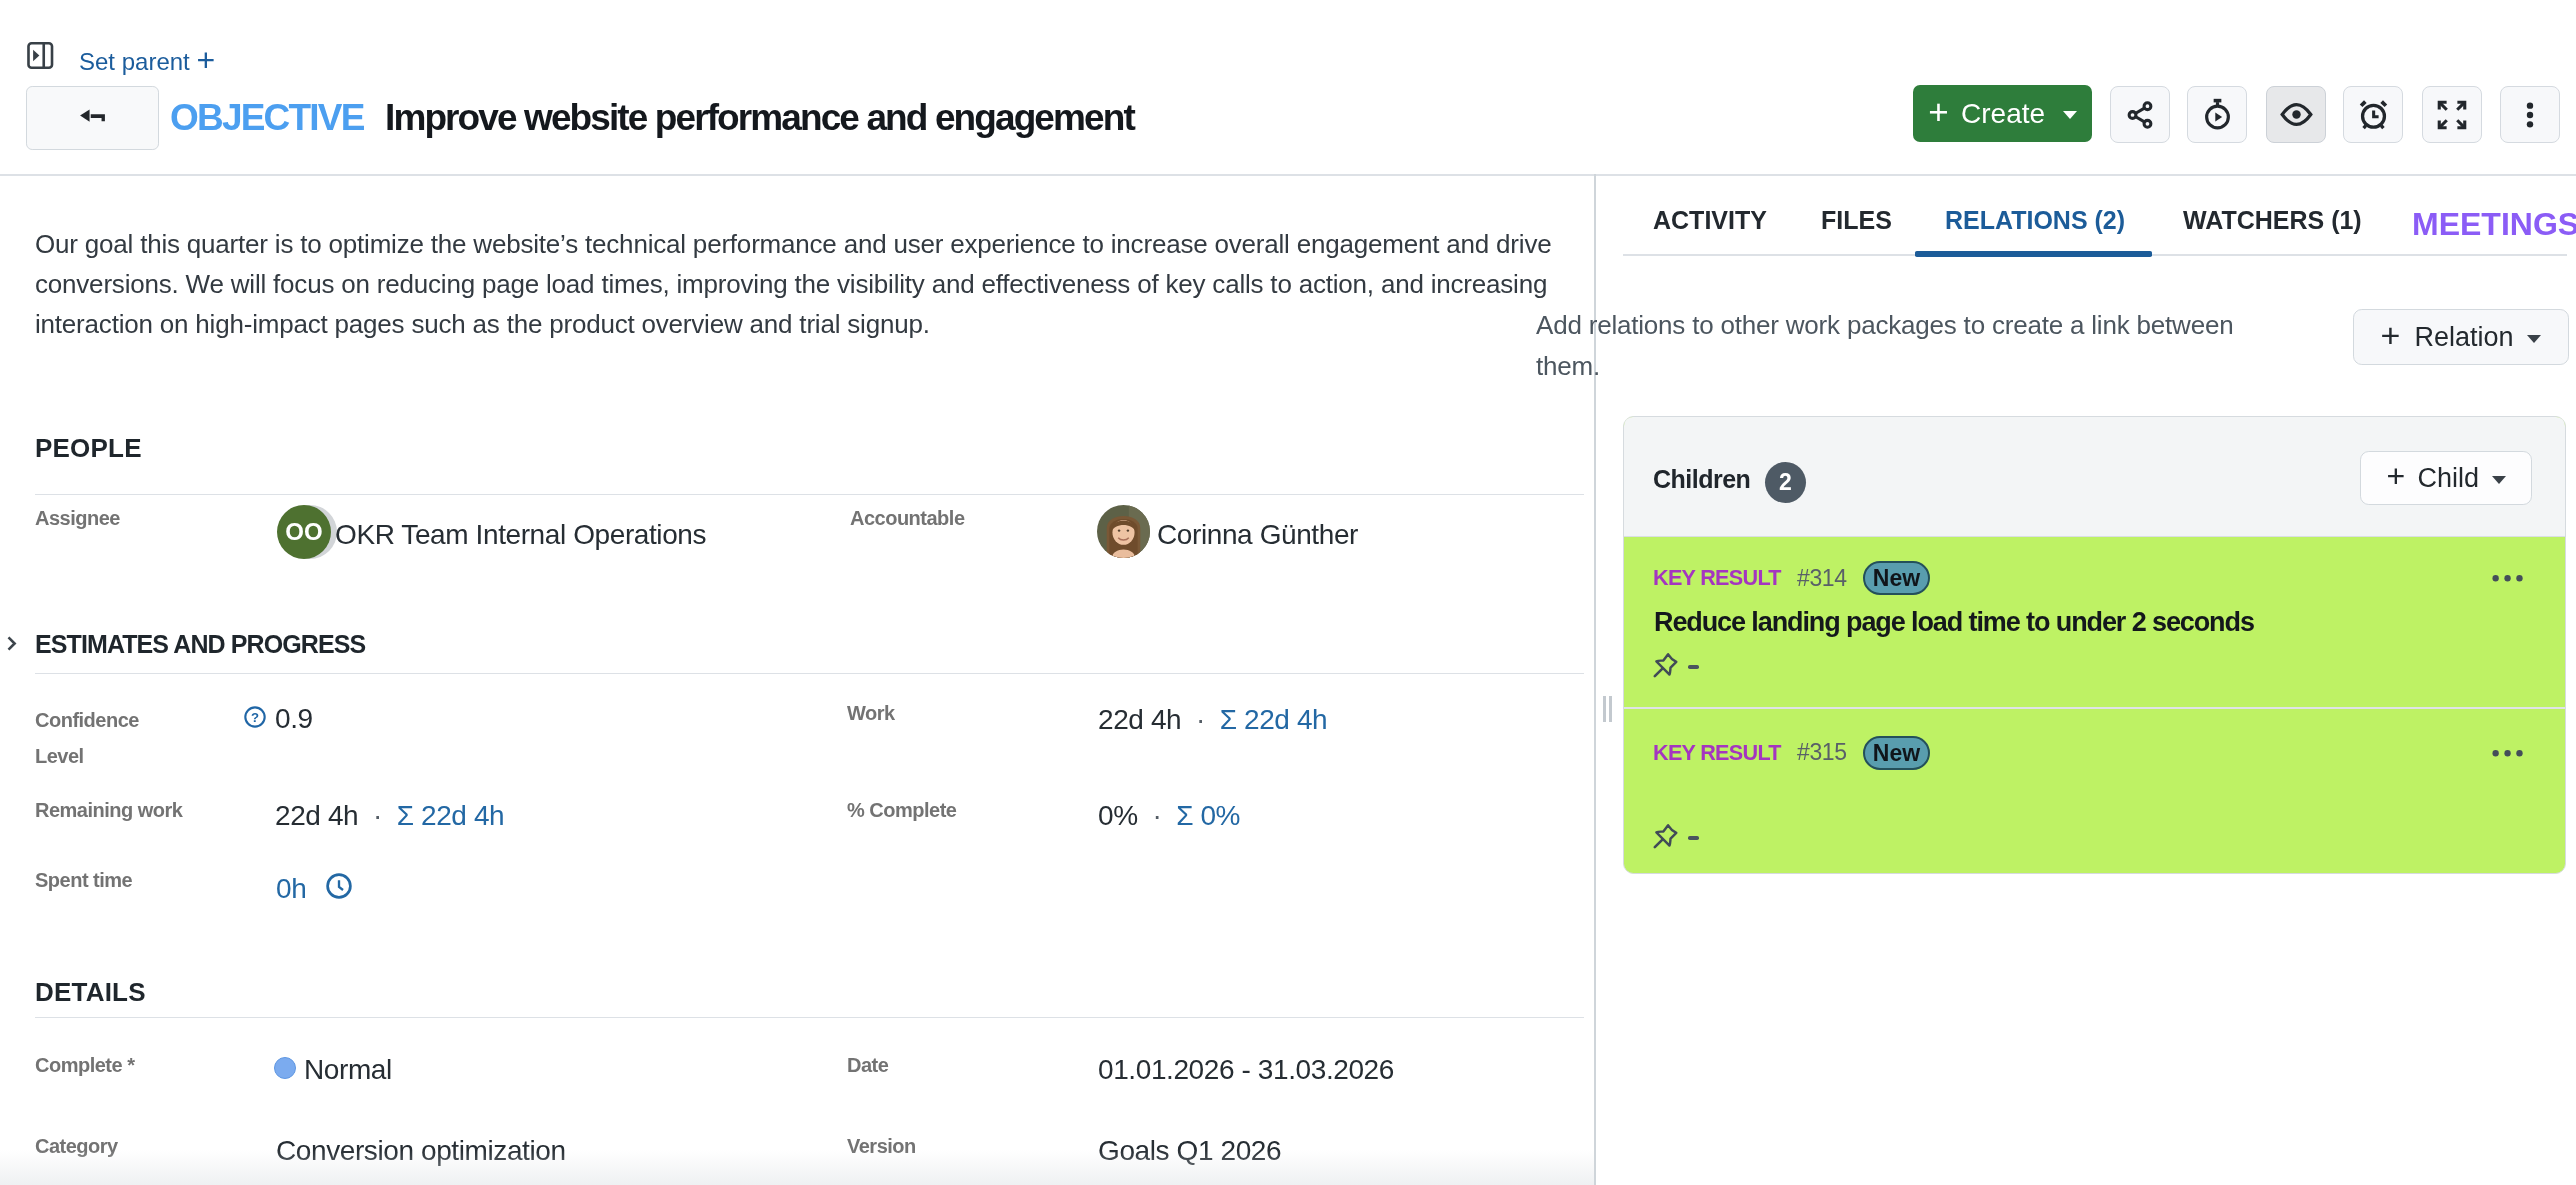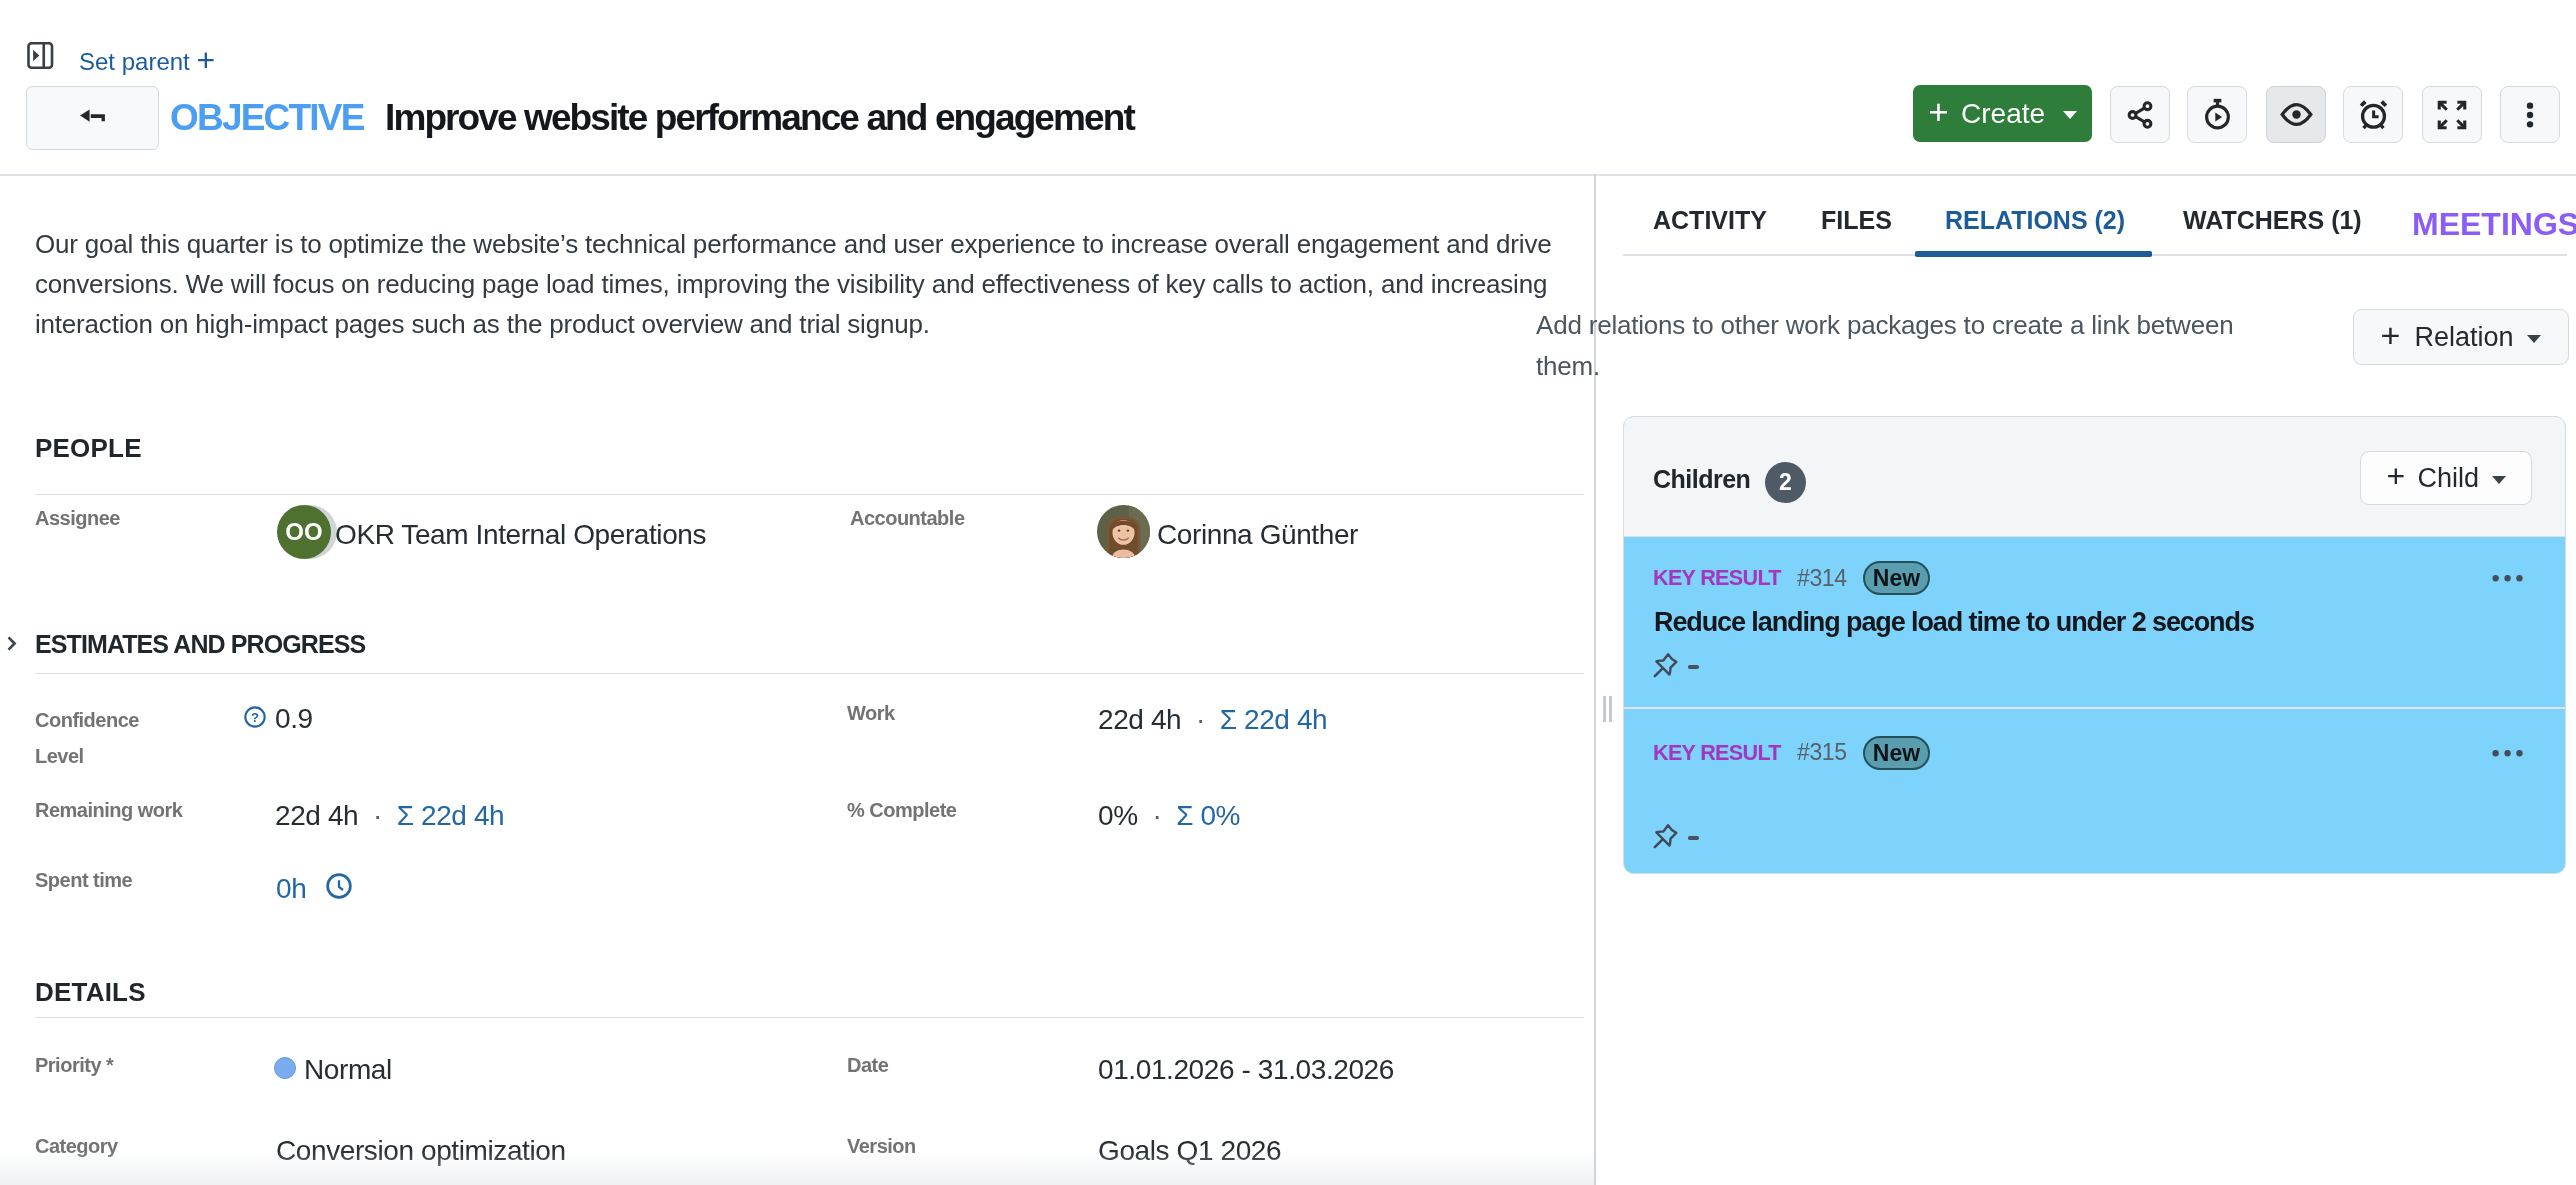--- a/index.html
+++ b/index.html
@@ -157,21 +157,21 @@
 <div class="abs" id="clockicon" style="left:326px; top:873px;">
   <svg width="26" height="26" viewBox="0 0 29 29" fill="none" stroke="#2368a4">
       <circle cx="14.5" cy="14.5" r="12.7" stroke-width="3"></circle>
       <path d="M14.5 8 L14.5 15.5 L19 19" stroke-width="2.6"></path>
     </svg>
 </div>
 
 <div class="abs sechead" style="left:35px; top:977px;">DETAILS</div>
 <div class="hline" style="left:35px; top:1017px; width:1549px; height:1.3px;"></div>
 
-<div class="abs lbl" style="left:35px; top:1054px;">Priority *</div>
+<div class="abs lbl" style="left:35px; top:1054px;">Complete *</div>
 <div class="abs" style="left:274px; top:1057px; width:22px; height:22px; border-radius:50%; background:#7babef; border:1.3px solid #5f97e2;"></div>
 <div class="abs val" style="left:304px; top:1054px;">Normal</div>
 <div class="abs lbl" style="left:847px; top:1054px;">Date</div>
 <div class="abs val" style="left:1098px; top:1054px;text-align:center;">01.01.2026 - 31.03.2026</div>
 
 <div class="abs lbl" style="left:35px; top:1135px;">Category</div>
 <div class="abs val" style="left:276px; top:1135px;">Conversion optimization</div>
 <div class="abs lbl" style="left:847px; top:1135px;">Version</div>
 <div class="abs val" style="left:1098px; top:1135px;">Goals Q1 2026</div>
 
@@ -192,21 +192,21 @@
 <div class="abs" style="left:1915px; top:251px; width:237px; height:6.2px; background:#1c5c99; border-radius:1.8px;"></div>
 
 <div class="abs" id="addrel" style="left:1536px; top:305px; font-size:26px; line-height:41px; color:#4c565f; letter-spacing:-0.2px;">Add relations to other work packages to create a link between<br>them.</div>
 
 <div class="abs" id="relbtn" style="left:2353px; top:309px; width:216px; height:56px; background:#f7f8fa; border:1.8px solid #d3d9de; border-radius:8.8px; display:flex; align-items:center; justify-content:center; gap:14px; color:#23292e;">
   <span style="font-size:34px; font-weight:normal; margin-top:-3.5px;">+</span>
     <span style="font-size:27px;">Relation</span>
     <span class="caret" style="border-left-width:7px; border-right-width:7px; border-top-width:8.8px; margin-top:3.5px; color:#3a4148;"></span>
 </div>
 
-<div class="abs" id="card" style="left:1623px; top:416px; width:943px; height:458px; border:1.8px solid #d6dbdf; border-radius:10.6px; background:#7dd3fc;">
+<div class="abs" id="card" style="left:1623px; top:416px; width:943px; height:458px; border:1.8px solid #d6dbdf; border-radius:10.6px; background:#bef264;">
   <div class="abs" style="left:0; top:0; width:100%; height:120px; background:#f3f5f6; border-bottom:1.8px solid #dadfe3; border-radius:8.8px 8.8px 0 0;"></div>
   <div class="abs b" style="left:29px; top:48px; font-size:25px; letter-spacing:-0.5px; color:#20262c;">Children</div>
   <div class="abs" style="left:141px; top:45px; width:41px; height:41px; border-radius:50%; background:#4e5a65; color:#fff; font-weight:bold; font-size:23px; display:flex; align-items:center; justify-content:center;">2</div>
   <div class="abs" id="childbtn" style="left:736px; top:34px; width:172px; height:54px; background:#fdfdfe; border:1.8px solid #d3d9de; border-radius:8.8px; display:flex; align-items:center; justify-content:center; gap:12.4px; color:#23292e;">
     <span style="font-size:32px; font-weight:normal; margin-top:-3.5px;">+</span>
       <span style="font-size:27px;">Child</span>
       <span class="caret" style="border-left-width:7px; border-right-width:7px; border-top-width:8.8px; margin-top:3.5px; color:#3a4148;"></span>
   </div>
 
   <div class="abs b" style="left:29px; top:148px; font-size:21.6px; letter-spacing:-0.7px; color:#a435c0;">KEY RESULT</div>

